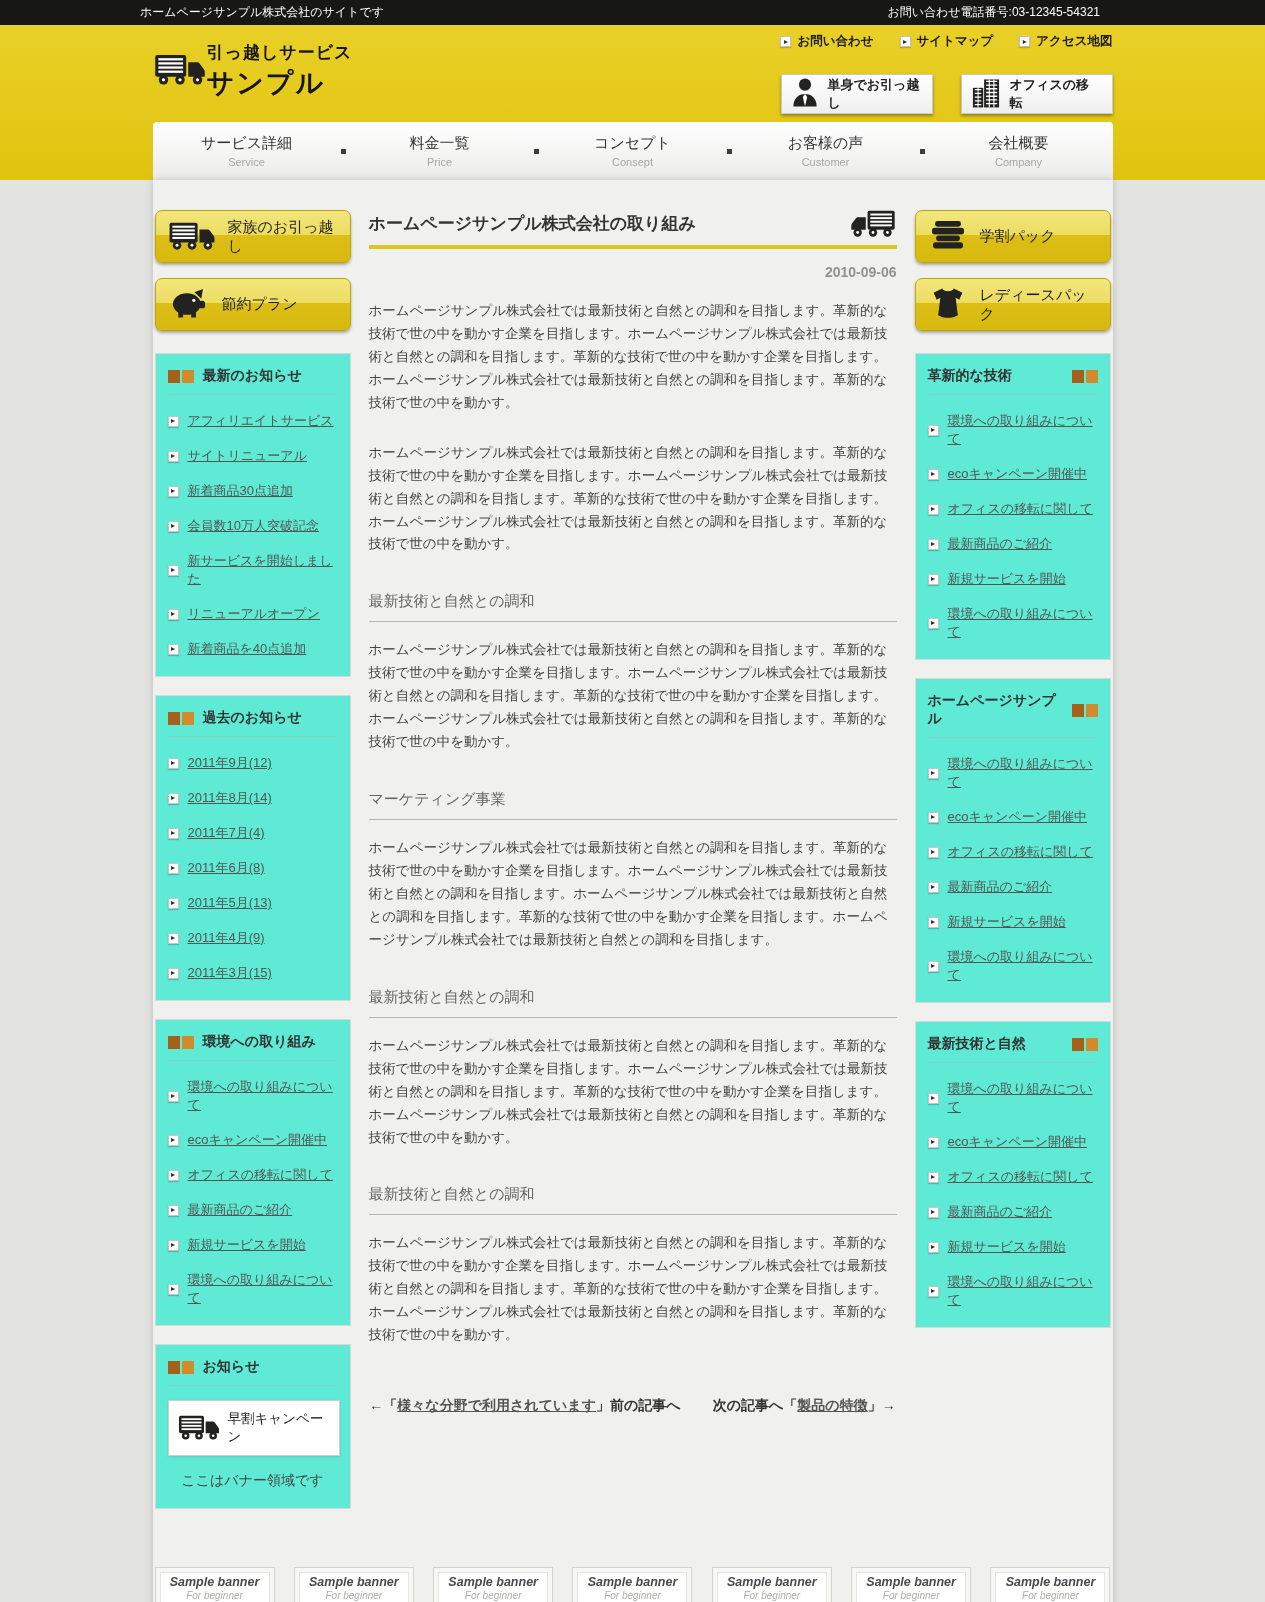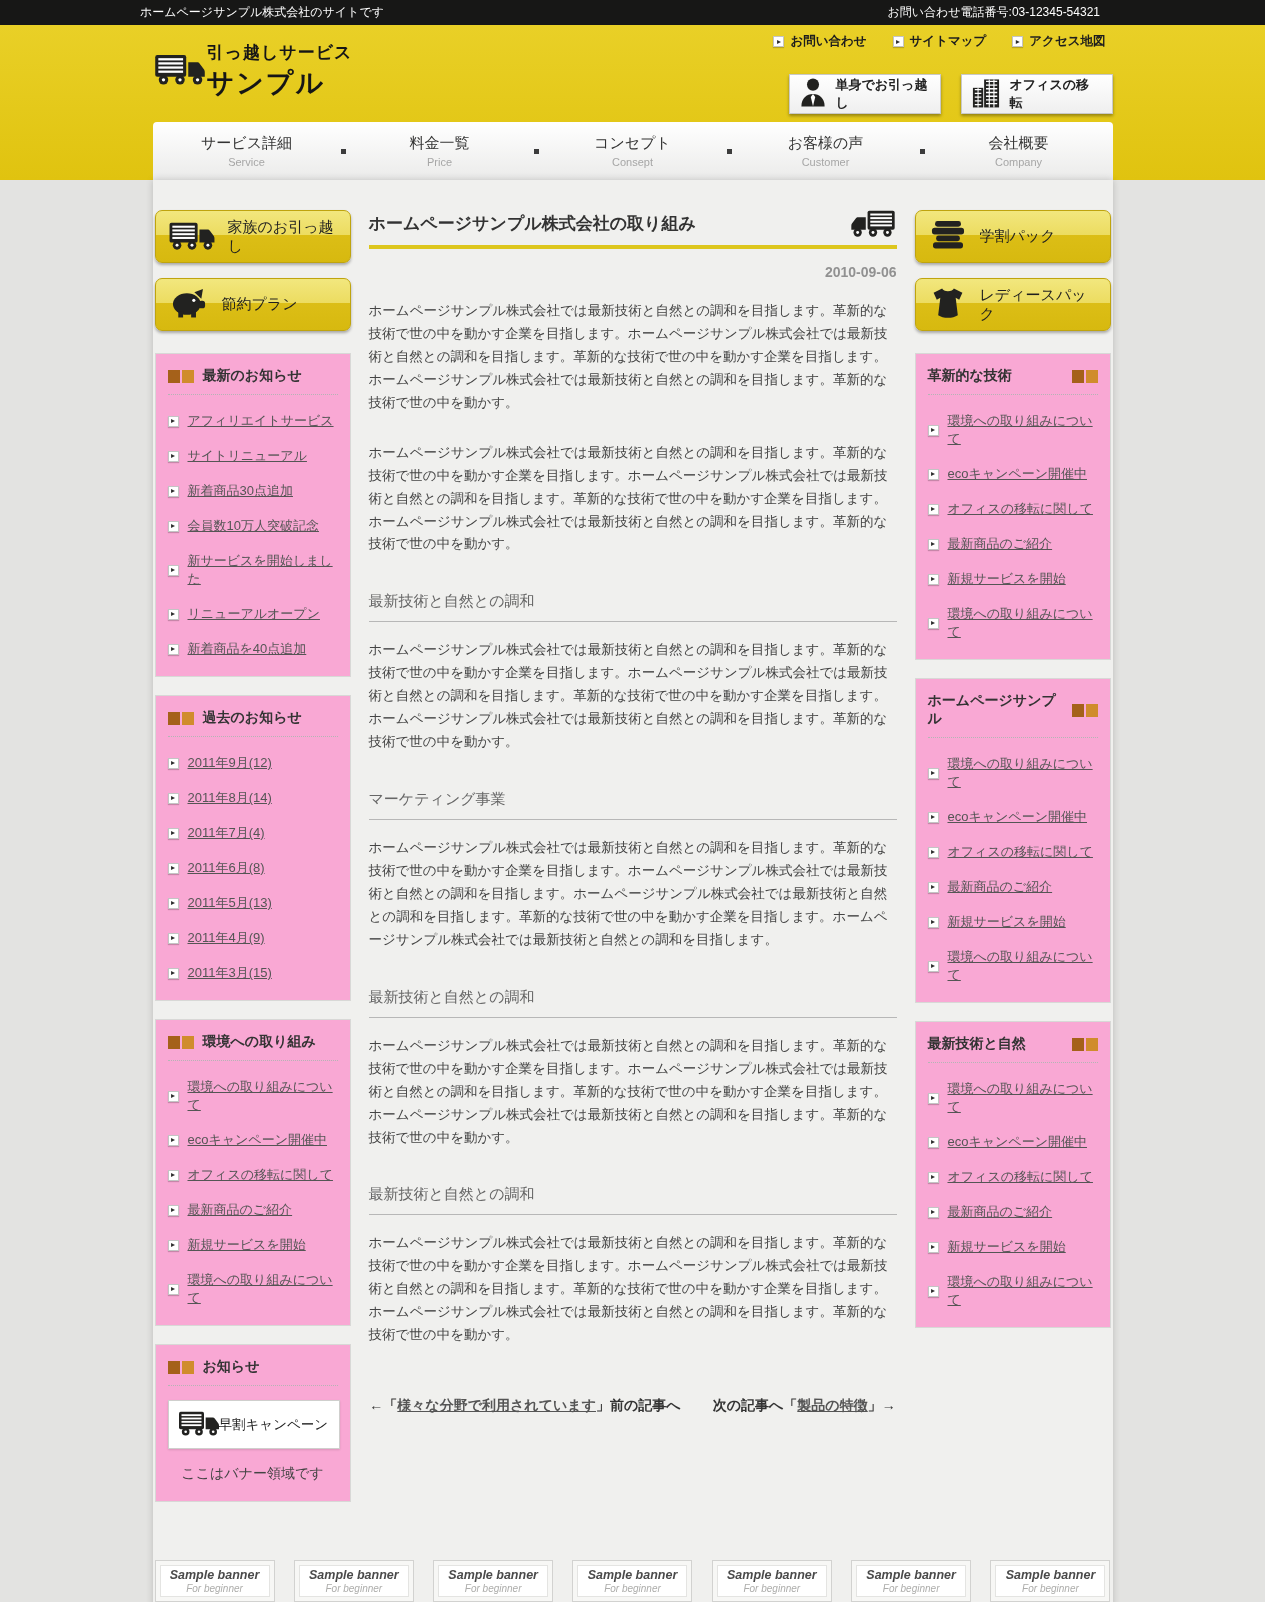--- a/index.html
+++ b/index.html
@@ -9,23 +9,23 @@
   
   .topbar { height:25px; background:#171716; color:#fff; display:flex; align-items:center;
             justify-content:space-between; padding:0 165px 0 140px; font-size:12px; }
 
   
   .header { background:linear-gradient(#e9d027,#e0c30f); padding-bottom:0; }
   .header-main { width:960px; margin:0 auto; position:relative; height:97px; }
   .logo { position:absolute; left:0; top:16px; display:flex; align-items:center; gap:0; color:#161616; }
   .logo-text .l1 { font-size:17px; font-weight:bold; letter-spacing:1px; }
   .logo-text .l2 { font-size:27px; font-weight:bold; letter-spacing:2px; margin-top:1px; }
-  .quick-links { position:absolute; right:7px; top:8px; display:flex; gap:26px; }
+  .quick-links { position:absolute; right:0; top:8px; display:flex; gap:26px; }
   .quick-link { display:flex; align-items:center; gap:6px; font-size:12.5px; font-weight:bold; color:#1d1d1d; cursor:pointer; }
-  .cta-group { position:absolute; right:0; bottom:8px; display:flex; gap:20px;padding-left:27px; }
+  .cta-group { position:absolute; right:0; bottom:8px; display:flex; gap:28px;padding-left:27px; }
   .cta-btn { width:152px; height:40px; background:linear-gradient(#ffffff,#efefef); border:1px solid #c9c9c9;
              box-shadow:0 2px 3px rgba(0,0,0,.35); display:flex; align-items:center; gap:10px;
              padding:0 10px; font-size:13px; font-weight:bold; color:#222; cursor:pointer; }
 
   
   .nav { width:960px; margin:0 auto; height:58px; background:linear-gradient(#ffffff,#ebebea);
          border-radius:4px 4px 0 0; display:flex; align-items:center; }
   .nav-item { flex:1; text-align:center; cursor:pointer; }
   .nav-item .jp { font-size:15px; color:#333; }
   .nav-item .en { font-size:11px; color:#a6a6a6; margin-top:3px; }
@@ -38,36 +38,36 @@
   .col-main { flex:1; min-width:0; padding:0 2px; }
 
   
   .ybanner { height:53px; border-radius:7px; border:1px solid #bfa40e; margin-bottom:15px;
              background:linear-gradient(#f2e77e 0%,#ecdc60 47%,#dcbe16 47%,#d7b90f 100%);
              box-shadow:0 2px 3px rgba(0,0,0,.3); display:flex; align-items:center; gap:13px;
              padding:0 13px; font-size:15px; color:#1f1f1f; cursor:pointer; }
   .ybanner svg { flex:none; }
 
   
-  .box { background:#f9a8d4; border:1px solid #d8d8d6; padding:13px 12px 18px; margin-bottom:18px; }
+  .box { background:#5eead4; border:1px solid #d8d8d6; padding:13px 12px 18px; margin-bottom:18px; }
   .box-title { display:flex; align-items:center; gap:9px; font-size:14px; font-weight:bold; color:#333;
                padding-bottom:9px; border-bottom:1px dotted #b5b5b5; }
   .box-title.right .sq-icon { margin-left:auto; }
   .sq-icon { display:inline-flex; gap:2px; }
   .sq-icon i { width:12px; height:13px; background:#a5611a; display:block; }
   .sq-icon i + i { background:#d08c2c; }
   .link-list { list-style:none; }
   .link-list li { margin-top:17px; display:flex; align-items:center; gap:9px; }
   .link-list a { color:#555; font-size:13px; text-decoration:underline; cursor:pointer; }
   .bullet { width:11px; height:11px; flex:none; background:#fff; border:1px solid #c4c4c4;
             box-shadow:0 1px 1px rgba(0,0,0,.2); display:inline-flex; align-items:center; justify-content:center; }
   .bullet::after { content:"▸"; font-size:8px; color:#2d2d2d; line-height:1; }
 
   .notice-banner { width:172px; margin:14px auto 16px; background:#fff; border:1px solid #cfcfcd;
-                   box-shadow:0 1px 2px rgba(0,0,0,.12); display:flex; align-items:center; gap:0;
+                   box-shadow:0 1px 2px rgba(0,0,0,.12); display:flex; align-items:center; gap:9px;
                    padding:9px 10px; font-size:13.5px; color:#222; cursor:pointer; }
   .notice-caption { text-align:center; font-size:14px; color:#444; }
 
   
   .article-head { position:relative; border-bottom:4px solid #ddc61d; padding:2px 60px 10px 0; }
   .article-head h1 { font-size:17px; color:#333; font-weight:bold; }
   .title-truck { position:absolute; right:2px; bottom:4px; transform:scaleX(-1); }
   .article-date { text-align:right; font-size:14px; font-weight:bold; color:#919191; margin:15px 0 20px; }
   .para { font-size:13.5px; line-height:1.7; color:#444; margin-bottom:27px; }
   .sub-head { font-size:15px; color:#666; font-weight:normal; border-bottom:1px solid #b7b7b7;

